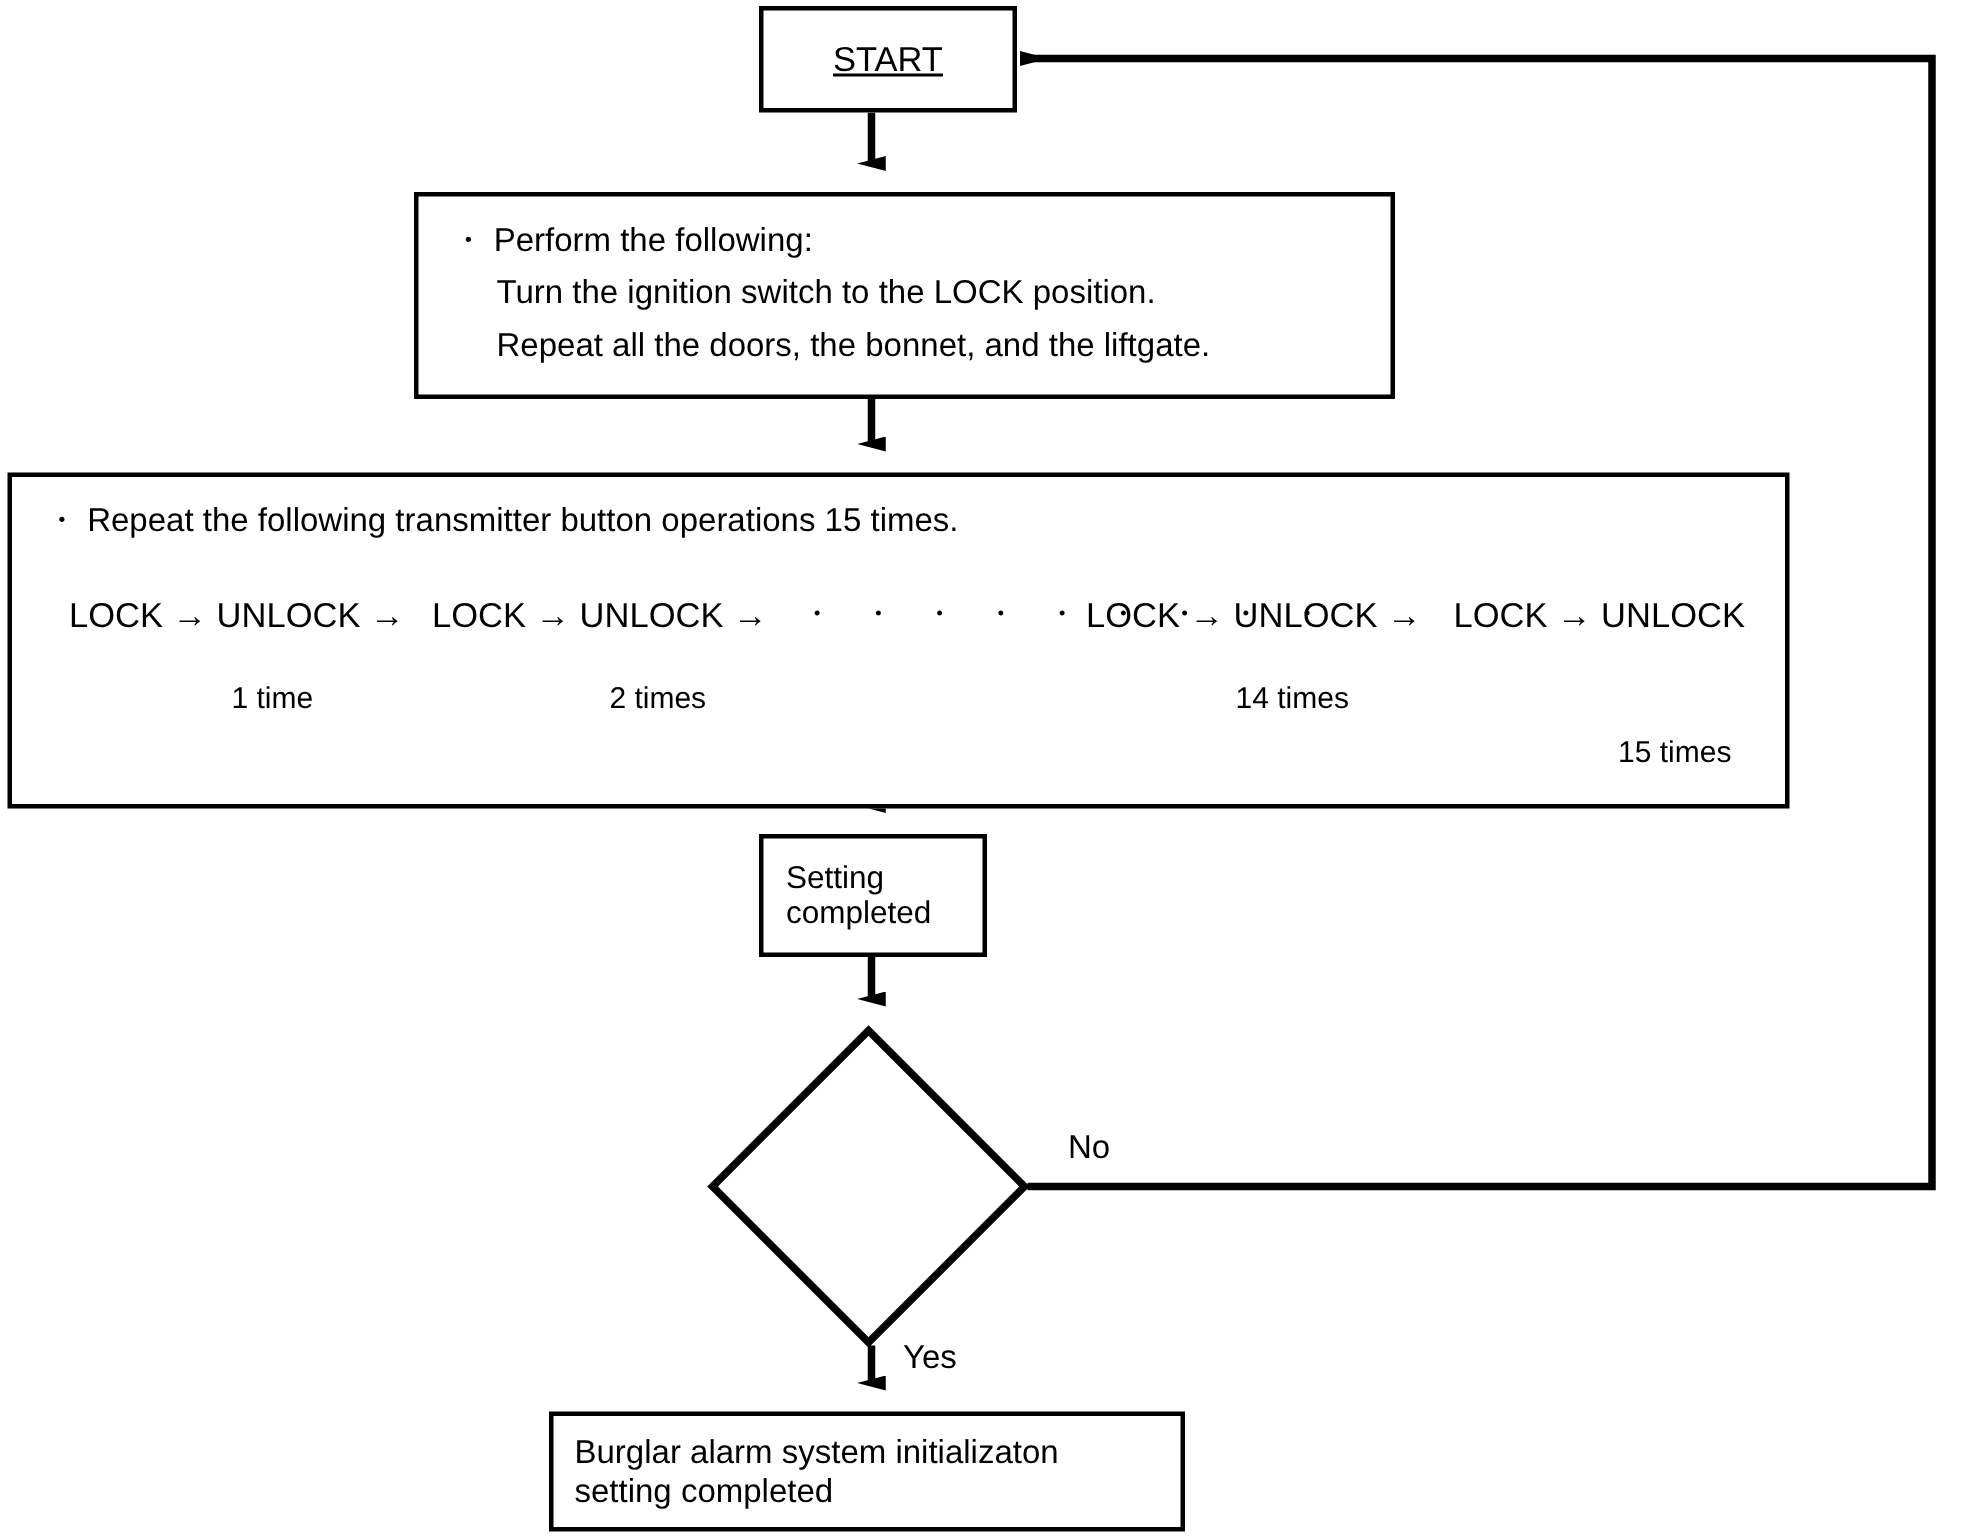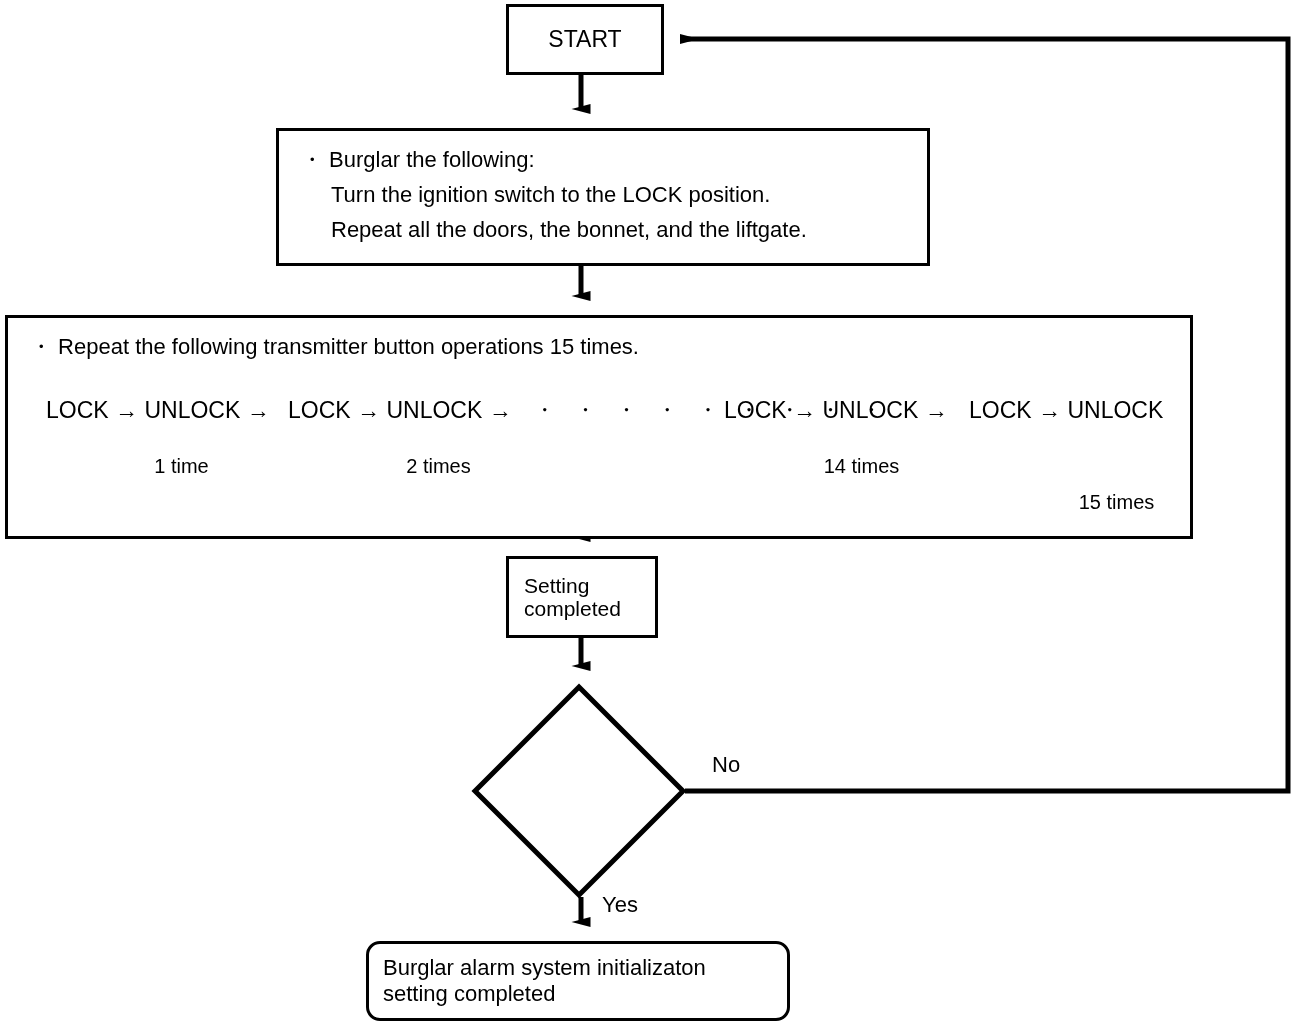--- a/index.html
+++ b/index.html
@@ -33,22 +33,23 @@
     flex-direction: column;
     justify-content: center;
   }
   .node .line {
     white-space: pre;
     line-height: 1.0;
   }
 
   
   #node-start {
-    left: 506px; top: 4px; width: 158px; height: 71px;
+    left: 506px; top: 4px; width: 172px; height: 71px;
     align-items: center;
+    text-decoration: underline;
   }
   #node-start .line { font-size: 23px; }
 
   
   #node-perform {
     left: 276px; top: 128px; width: 654px; height: 138px;
     padding: 18px 0 0 22px;
     justify-content: flex-start;
   }
   #node-perform .line { font-size: 22px; margin-bottom: 13px; }
@@ -101,21 +102,20 @@
     width: 212px;
     text-align: center;
     font-size: 22px;
     white-space: nowrap;
   }
 
   
   #node-final {
     left: 366px; top: 941px; width: 424px; height: 80px;
     padding-left: 14px;
-    border-radius: 14px;
   }
   #node-final .line { font-size: 22px; margin: 2px 0; }
 
   .edge-label {
     position: absolute;
     font-size: 22px;
     white-space: nowrap;
   }
   #label-no { left: 712px; top: 752px; }
   #label-yes { left: 602px; top: 892px; }
@@ -165,21 +165,21 @@
       <path d="M959,422 C959,434 961,436 972,436 L1073,436 C1082,436 1083,438 1085,446
                C1087,438 1088,436 1097,436 L1163,436 C1174,436 1176,434 1176,422"></path>
     </g>
   </svg>
 
   <div class="node" id="node-start">
     <div class="line">START</div>
   </div>
 
   <div class="node" id="node-perform">
-    <div class="line">・ Burglar the following:</div>
+    <div class="line">・ Perform the following:</div>
     <div class="line indent">Turn the ignition switch to the LOCK position.</div>
     <div class="line indent">Repeat all the doors, the bonnet, and the liftgate.</div>
   </div>
 
   <div class="node" id="node-repeat">
     <div class="heading">・ Repeat the following transmitter button operations 15 times.</div>
 
     <div class="seq-row">
       <span class="seq-text" style="left:12px;">LOCK  →  UNLOCK →</span>
       <span class="seq-text" style="left:254px;">LOCK  →  UNLOCK →</span>

